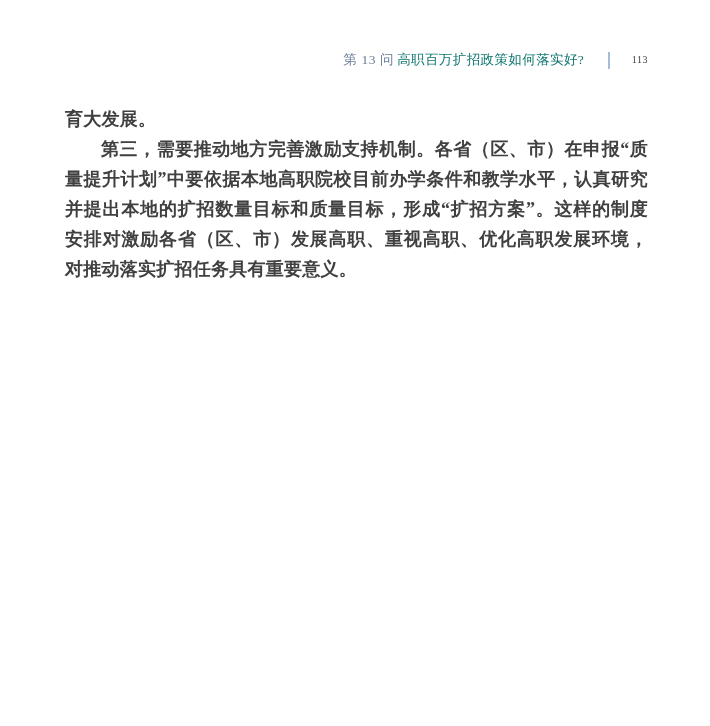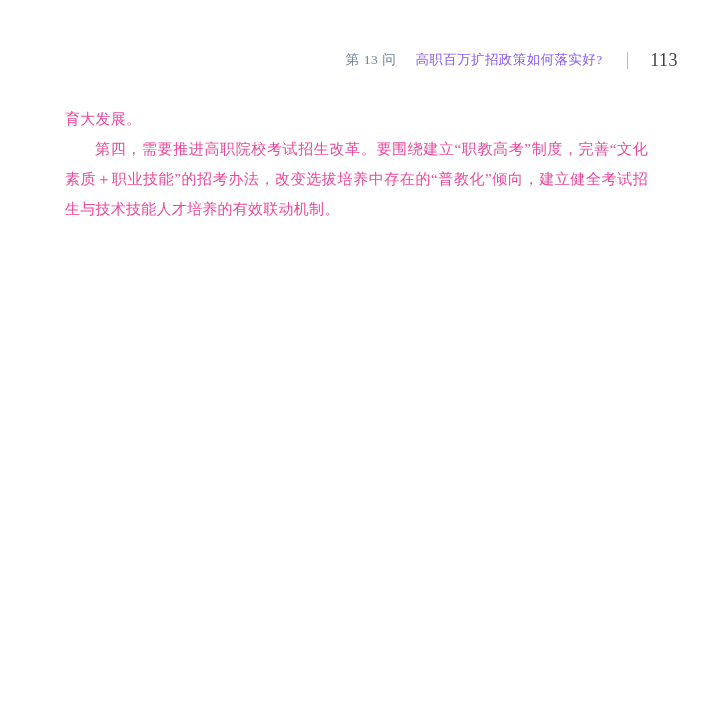--- a/index.html
+++ b/index.html
@@ -27,96 +27,97 @@
   
   .running-header {
     position: absolute;
     top: 47px;
     left: 0;
     width: 710px;
     height: 26px;
     display: flex;
     align-items: center;
     justify-content: flex-end;
-    padding-right: 32px;
+    padding-right: 62px;
     box-sizing: border-box;
   }
 
   .hdr-question-no {
     font-family: "Liberation Serif", "DejaVu Serif", serif;
     font-size: 13.5px;
     color: #6a7f99;
     letter-spacing: 0.6px;
     white-space: nowrap;
     line-height: 1;
   }
 
   .hdr-title {
     font-family: "Liberation Serif", "DejaVu Serif", serif;
     font-size: 13.5px;
-    color: #8b5cf6;
+    color: #0f766e;
     letter-spacing: 0.4px;
     white-space: nowrap;
-    margin-left: 19px;
+    margin-left: 3px;
     line-height: 1;
   }
 
   .hdr-divider {
     width: 1.6px;
     height: 17px;
     background: #a8bcd8;
     margin-left: 24px;
     margin-right: 22px;
     flex: 0 0 auto;
   }
 
   .hdr-pageno {
     font-family: "Liberation Serif", "DejaVu Serif", serif;
-    font-size: 18px;
+    font-size: 10px;
     color: #3c4247;
     letter-spacing: 0.5px;
     white-space: nowrap;
     line-height: 1;
   }
 
   
   .body-text {
     position: absolute;
     top: 104px;
     left: 65px;
     width: 583px;
   }
 
   .para {
     font-family: "Liberation Serif", "DejaVu Serif", serif;
-    font-size: 15px;
+    font-size: 18px;
     line-height: 30.1px;
-    color: #ec4899;
+    color: #404040;
     text-align: justify;
     text-justify: inter-character;
     margin: 0 0 0 0;
     letter-spacing: 0.25px;
     text-indent: 0;
     word-break: break-all;
+    font-weight: bold;
   }
 
   .para.indent {
     text-indent: 2em;
   }
 </style>
 </head>
 <body>
 
 <div class="page">
 
   <div class="running-header">
     <span class="hdr-question-no">第 13 问</span>
     <span class="hdr-title">高职百万扩招政策如何落实好?</span>
     <span class="hdr-divider"></span>
     <span class="hdr-pageno">113</span>
   </div>
 
   <div class="body-text">
     <p class="para">育大发展。</p>
-    <p class="para indent">第四，需要推进高职院校考试招生改革。要围绕建立“职教高考”制度，完善“文化素质＋职业技能”的招考办法，改变选拔培养中存在的“普教化”倾向，建立健全考试招生与技术技能人才培养的有效联动机制。</p>
+    <p class="para indent">第三，需要推动地方完善激励支持机制。各省（区、市）在申报“质量提升计划”中要依据本地高职院校目前办学条件和教学水平，认真研究并提出本地的扩招数量目标和质量目标，形成“扩招方案”。这样的制度安排对激励各省（区、市）发展高职、重视高职、优化高职发展环境，对推动落实扩招任务具有重要意义。</p>
   </div>
 
 </div>
 
 </body></html>

